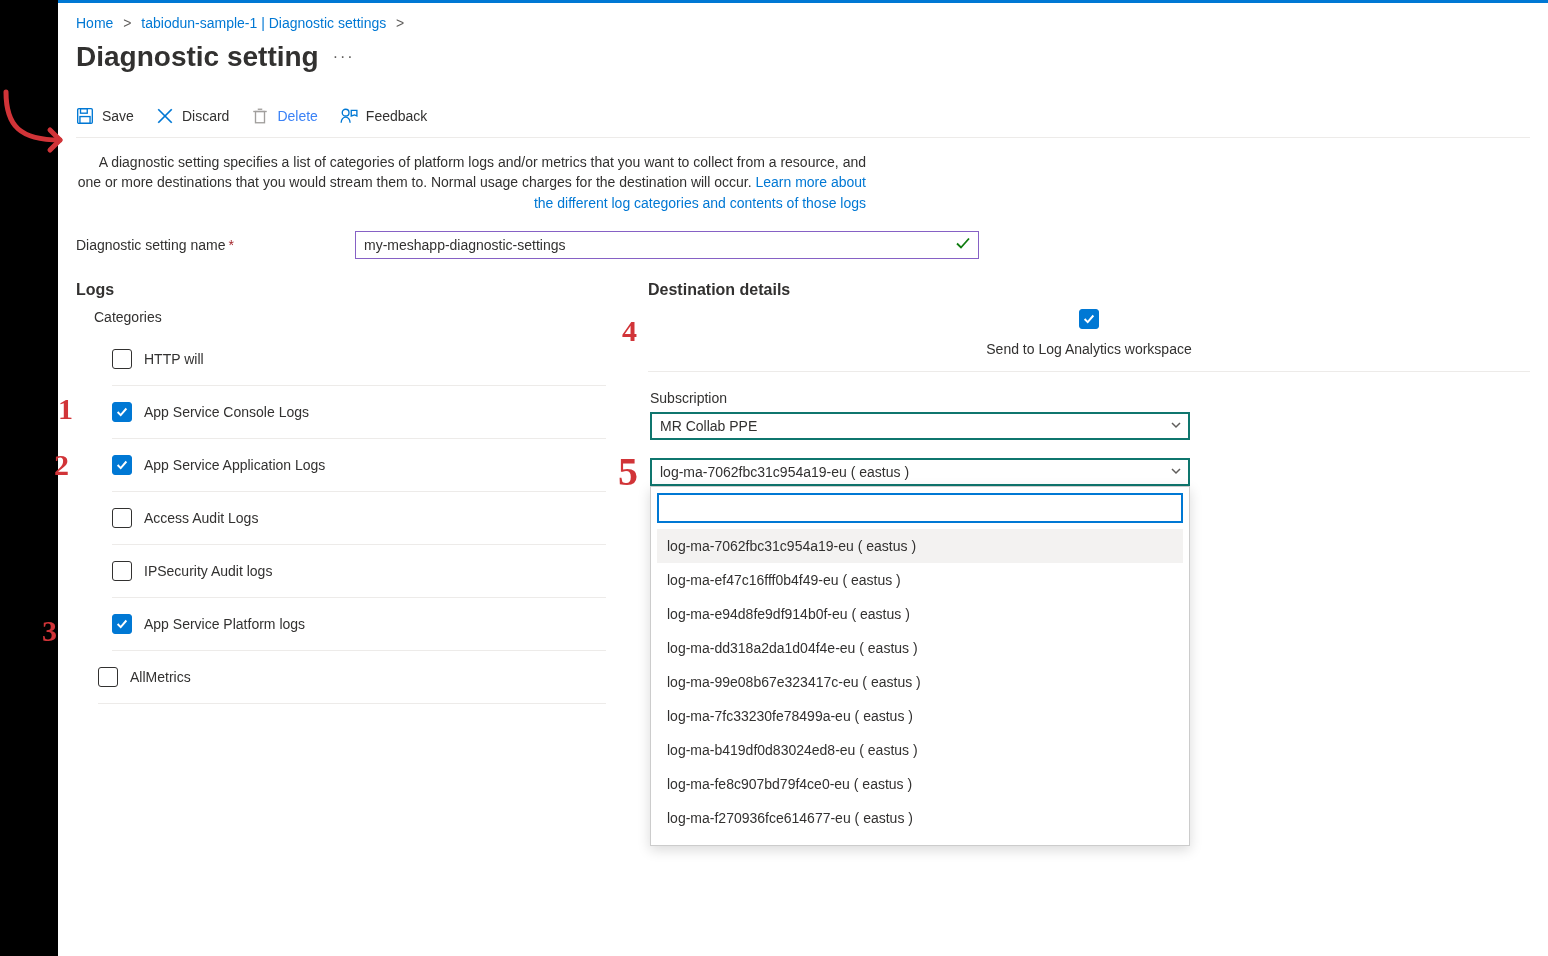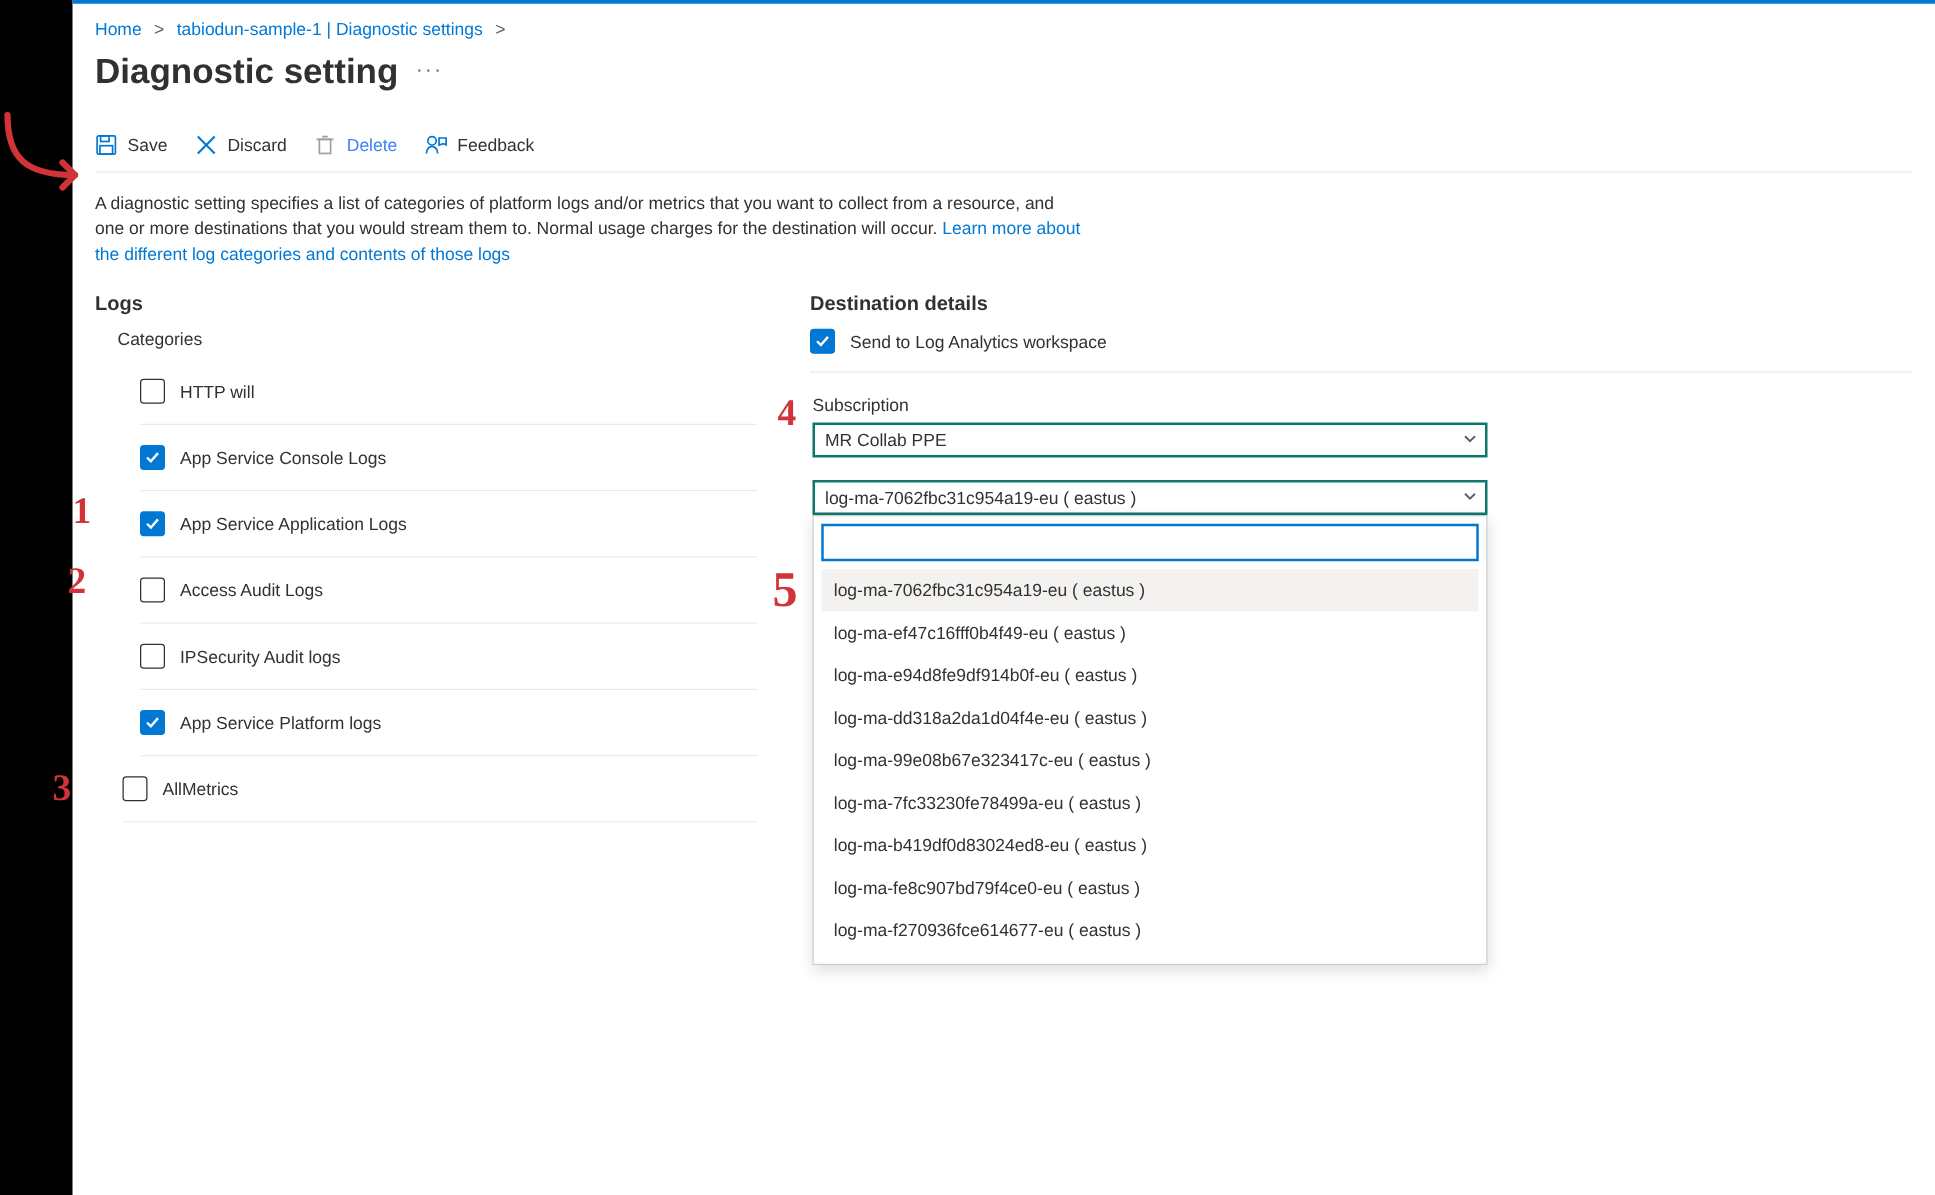--- a/index.html
+++ b/index.html
@@ -32,21 +32,21 @@
     
     .toolbar {
       display: flex; align-items: center; gap: 22px;
       margin-top: 34px; padding-bottom: 12px;
       border-bottom: 1px solid #edebe9;
     }
     .tbtn { display: inline-flex; align-items: center; gap: 8px; cursor: pointer; }
     .tbtn.disabled { color: #3b82f6; cursor: default; }
     .tbtn svg { width: 18px; height: 18px; }
     
-    .desc { margin-top: 14px; max-width: 790px; line-height: 1.45; }
+    .desc { margin-top: 14px; max-width: 790px; line-height: 1.45; text-align: right; }
     .desc a { color: #0078d4; text-decoration: none; }
     
     .namerow { display: flex; align-items: center; margin-top: 18px; gap: 14px; }
     .namerow label { width: 265px; }
     .namerow .req { color: #a4262c; margin-left: 3px; }
     .name-input-wrap {
       position: relative; flex: 0 0 624px;
     }
     .name-input {
       width: 100%; height: 28px;
@@ -76,21 +76,21 @@
       display: inline-flex; align-items: center; justify-content: center;
       background: #fff; cursor: pointer;
     }
     .chk.checked { background: #0078d4; border-color: #0078d4; color: #fff; }
     .chk.checked svg { display: block; }
     .chk svg { display: none; width: 14px; height: 14px; }
     .metrics-h { font-weight: 600; font-size: 16px; margin: 28px 0 6px 0; }
     .metrics-list { margin-left: 22px; }
     
     .dest-top { border-bottom: 1px solid #edebe9; padding-bottom: 14px; }
-    .dest-chk-row { display: flex; align-items: center; gap: 12px; margin-top: 0; }
+    .dest-chk-row { display: flex; align-items: center; gap: 12px; margin-top: 0; flex-direction: column; }
     .field-block { margin: 18px 0 0 2px; }
     .field-label { margin-bottom: 6px; display: block; }
     .select {
       position: relative; width: 540px; height: 28px;
       border: 2px solid #0f766e; background: #fff;
       display: flex; align-items: center; padding: 0 28px 0 8px;
       cursor: pointer;
     }
     .select .chev {
       position: absolute; right: 6px; top: 50%; transform: translateY(-50%);
@@ -174,20 +174,33 @@
       </svg>
       <span>Feedback</span>
     </div>
   </div>
 
   <div class="desc">
     <span>A diagnostic setting specifies a list of categories of platform logs and/or metrics that you want to collect from a resource, and one or more destinations that you would stream them to. Normal usage charges for the destination will occur. </span>
     <a href="#">Learn more about the different log categories and contents of those logs</a>
   </div>
 
+  <div class="namerow">
+    <label>
+      <span>Diagnostic setting name</span><span class="req">*</span>
+    </label>
+    <div class="name-input-wrap">
+      <input class="name-input" type="text" value="my-meshapp-diagnostic-settings" style="">
+      <span class="name-input-ok">
+        <svg width="16" height="16" viewBox="0 0 16 16" fill="none" stroke="#107c10" stroke-width="1.8">
+            <polyline points="2,8 6,12 14,3"></polyline>
+          </svg>
+      </span>
+    </div>
+  </div>
 
   <div class="columns">
 
     <div class="col-left">
       <div class="section-h">Logs</div>
       <div class="subhead">Categories</div>
       <div class="chk-list" id="logs-list">
           <div class="chk-item">
             <span class="chk"></span>
             <span>HTTP will</span>

